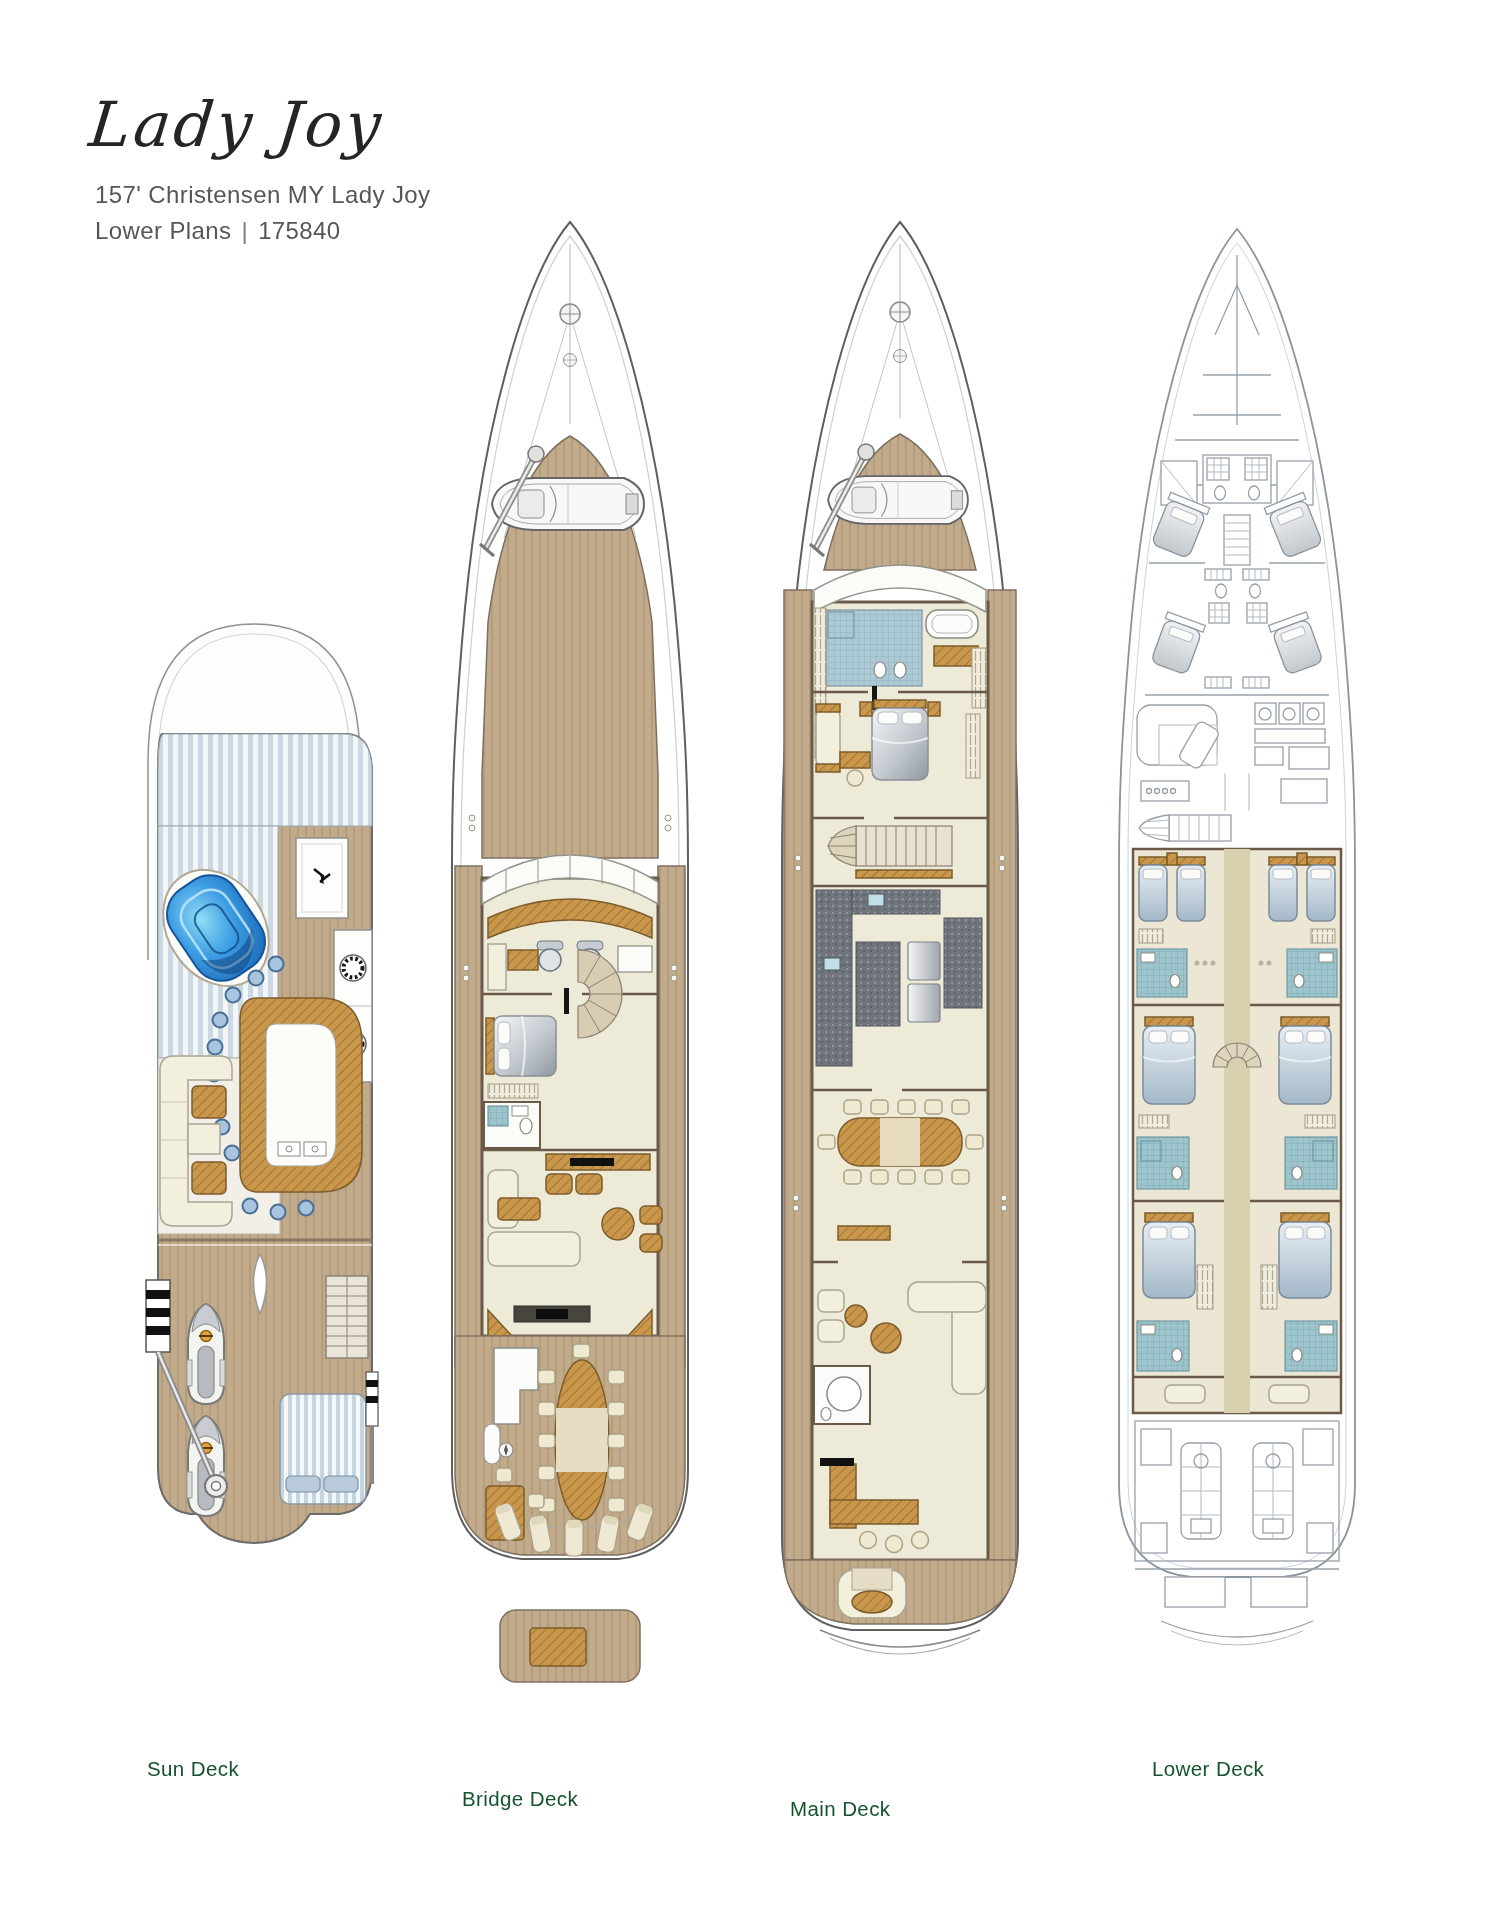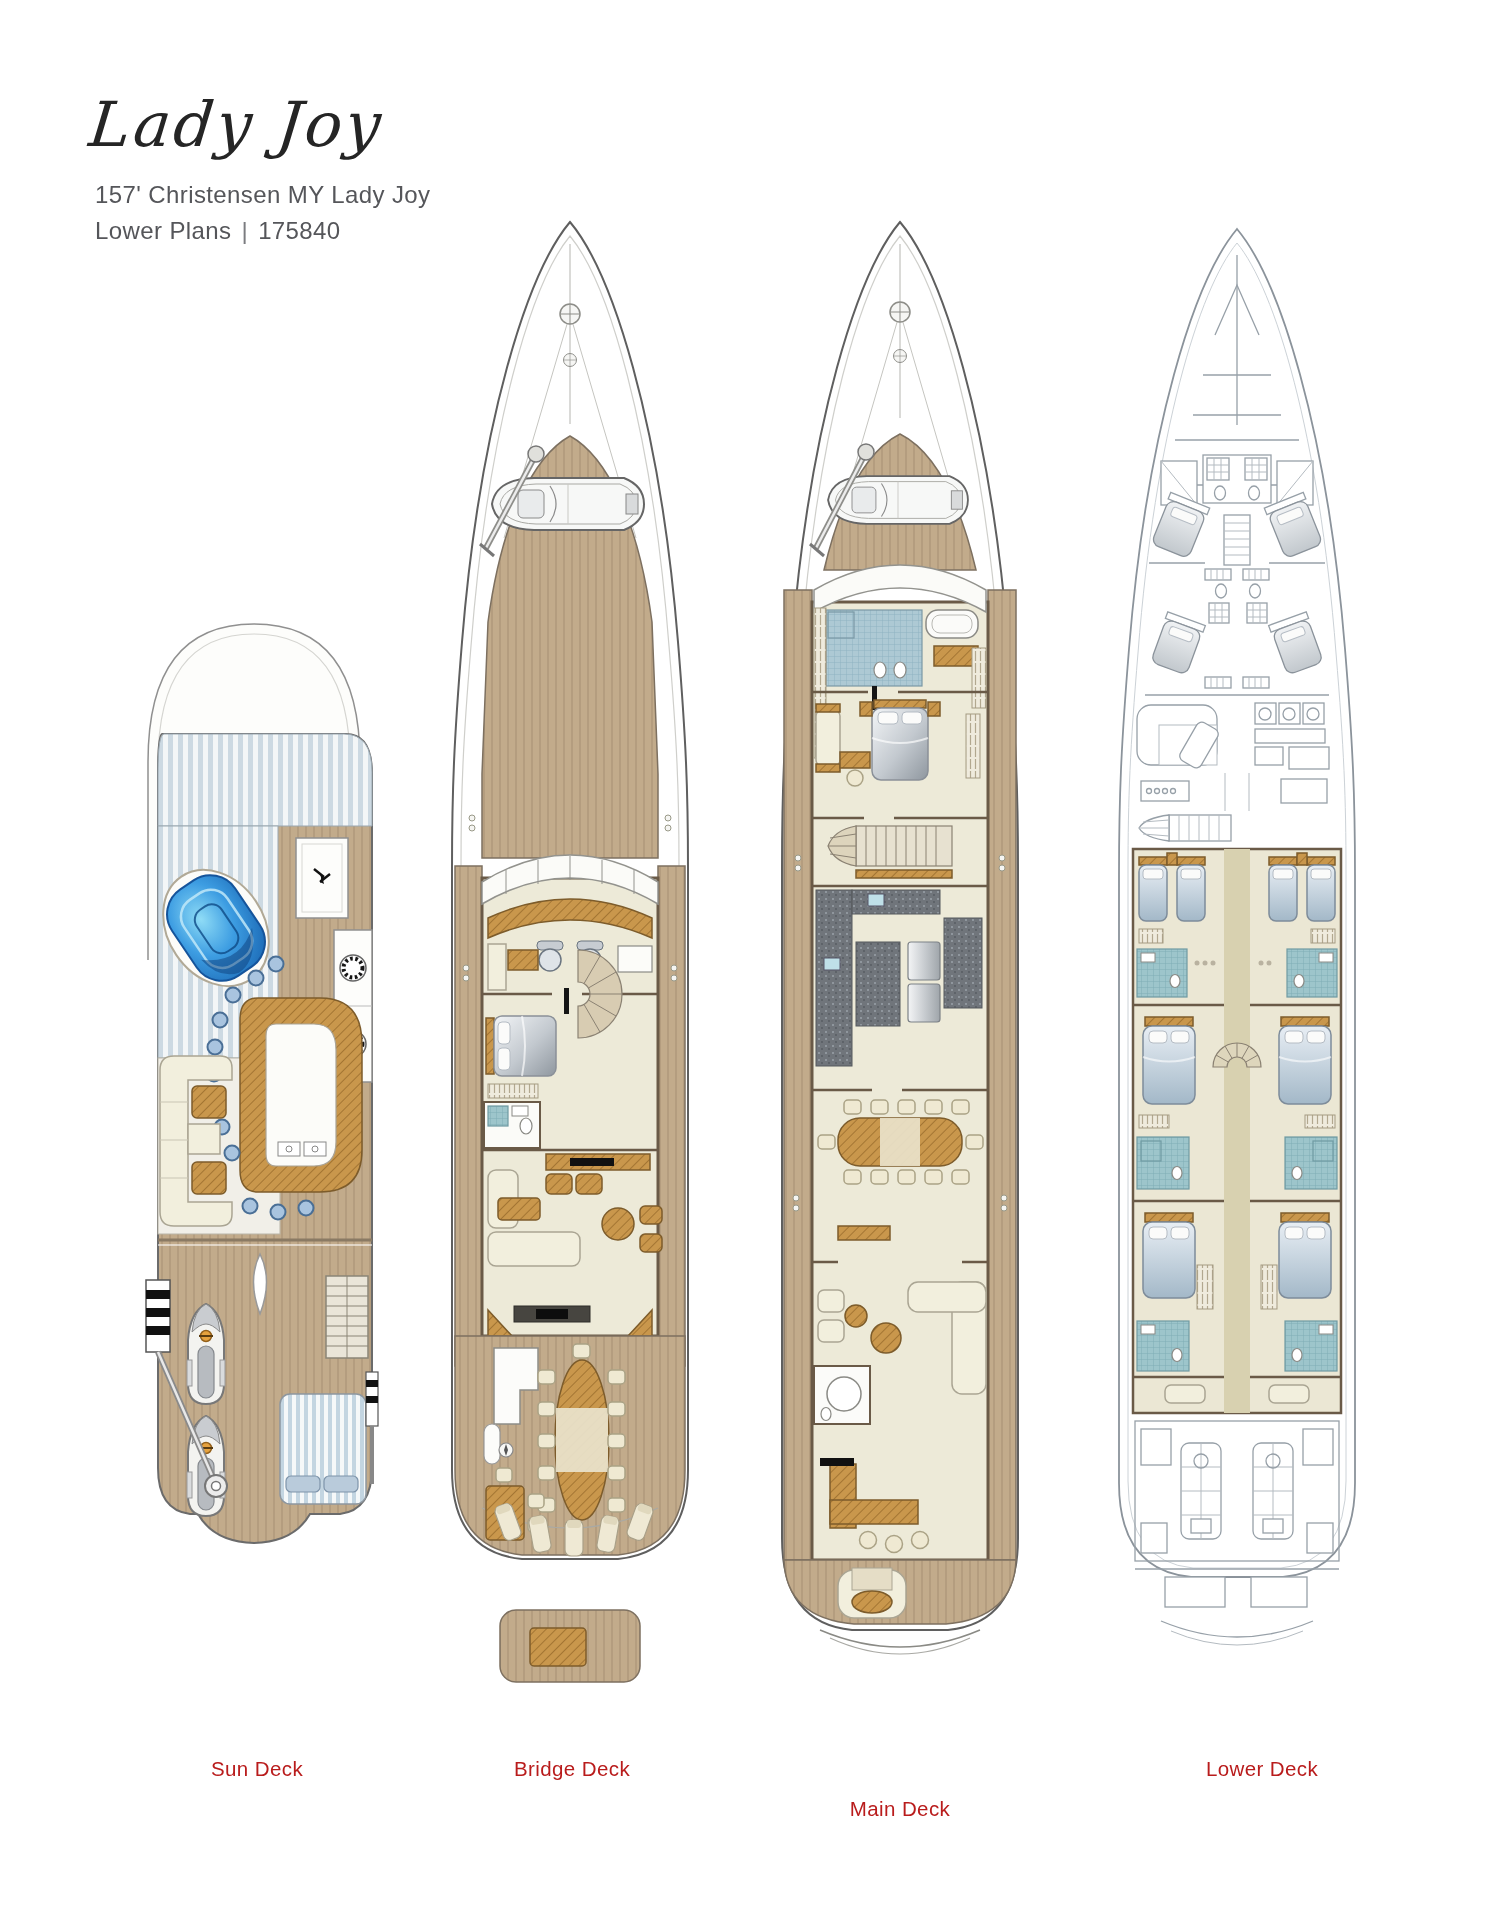--- a/index.html
+++ b/index.html
@@ -5,22 +5,22 @@
   html,body{margin:0;padding:0;background:#ffffff;}
   .page{position:relative;width:1485px;height:1920px;background:#fff;overflow:hidden;
         font-family:"Liberation Sans", sans-serif;}
   .title-block{position:absolute;left:86px;top:88px;}
   .yacht-title{font-family:"DejaVu Serif", serif;font-style:italic;font-size:62px;
         color:#252525;letter-spacing:3px;transform:skewX(-6deg);transform-origin:left bottom;}
   .yacht-subtitle{margin-top:16px;font-size:24px;line-height:1.5;color:#55565a;letter-spacing:.4px;margin-left:9px;}
   .sub-sep{margin:0 10px;color:#7b7c80;}
   .deck{position:absolute;}
   .deck svg{display:block;}
-  .deck-label{position:absolute;top:1757px;width:220px;text-align:center;font-size:20.5px;
-        color:#b91c1c;letter-spacing:.4px;}
+  .deck-label{position:absolute;top:1757px;width:220px;text-align:left;font-size:20.5px;
+        color:#14532d;letter-spacing:.4px;}
   
   .hull{fill:#fff;stroke:#5f5f5f;stroke-width:2;}
   .teak{fill:url(#teak);stroke:#7d7060;stroke-width:1.5;}
   .room{fill:#edead8;stroke:#6a5a47;stroke-width:3;}
   .wall{stroke:#6a5a47;stroke-width:2.5;fill:none;}
   .wood{fill:url(#wood);stroke:#7d5c2b;stroke-width:1.5;}
   .cream{fill:#f2efdd;stroke:#aaa593;stroke-width:1.5;}
   .white{fill:#fdfdfb;stroke:#909090;stroke-width:1.5;}
   .gran{fill:url(#granite);stroke:#54585c;stroke-width:1;}
   .mosB{fill:url(#mosaicBlue);stroke:#7a98a5;stroke-width:1.2;}
@@ -779,17 +779,17 @@
     <g>
       <rect x="60" y="1352" width="60" height="30" class="gf"></rect>
       <rect x="146" y="1352" width="56" height="30" class="gf"></rect>
       <path d="M56 1396 Q132 1428 208 1396" class="g"></path>
       <path d="M66 1406 Q132 1434 198 1406" class="gl"></path>
     </g>
   </svg>
   </div>
 
   <div class="deck-label" style="left:147px;">Sun Deck</div>
-  <div class="deck-label" style="left:462px;">Bridge Deck</div>
+  <div class="deck-label" style="left:462px;margin-top:30px;">Bridge Deck</div>
   <div class="deck-label" style="left:790px;margin-top:40px;">Main Deck</div>
   <div class="deck-label" style="left:1152px;">Lower Deck</div>
 
 </div>
 
 </body></html>

